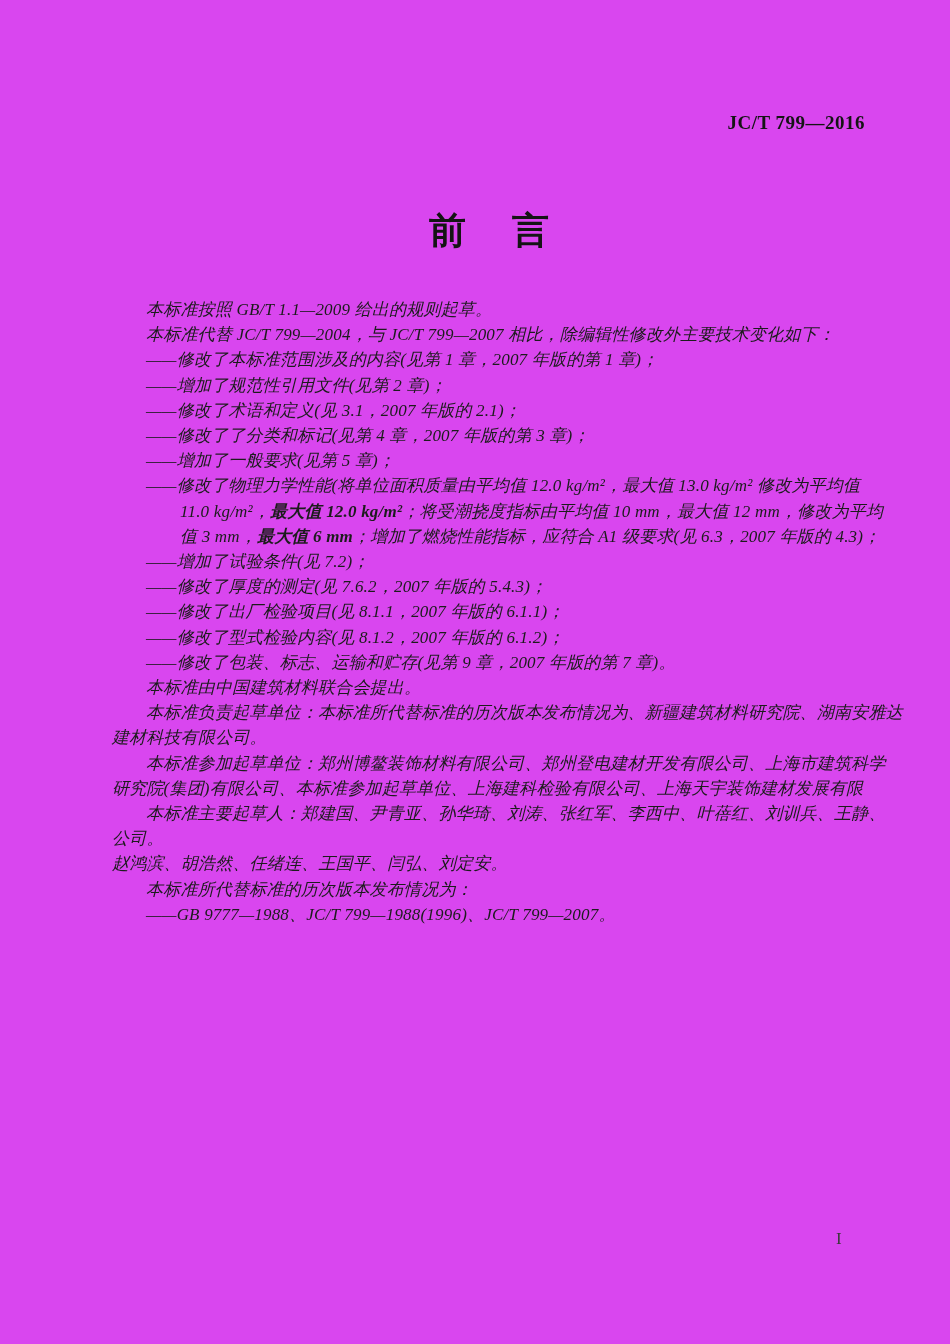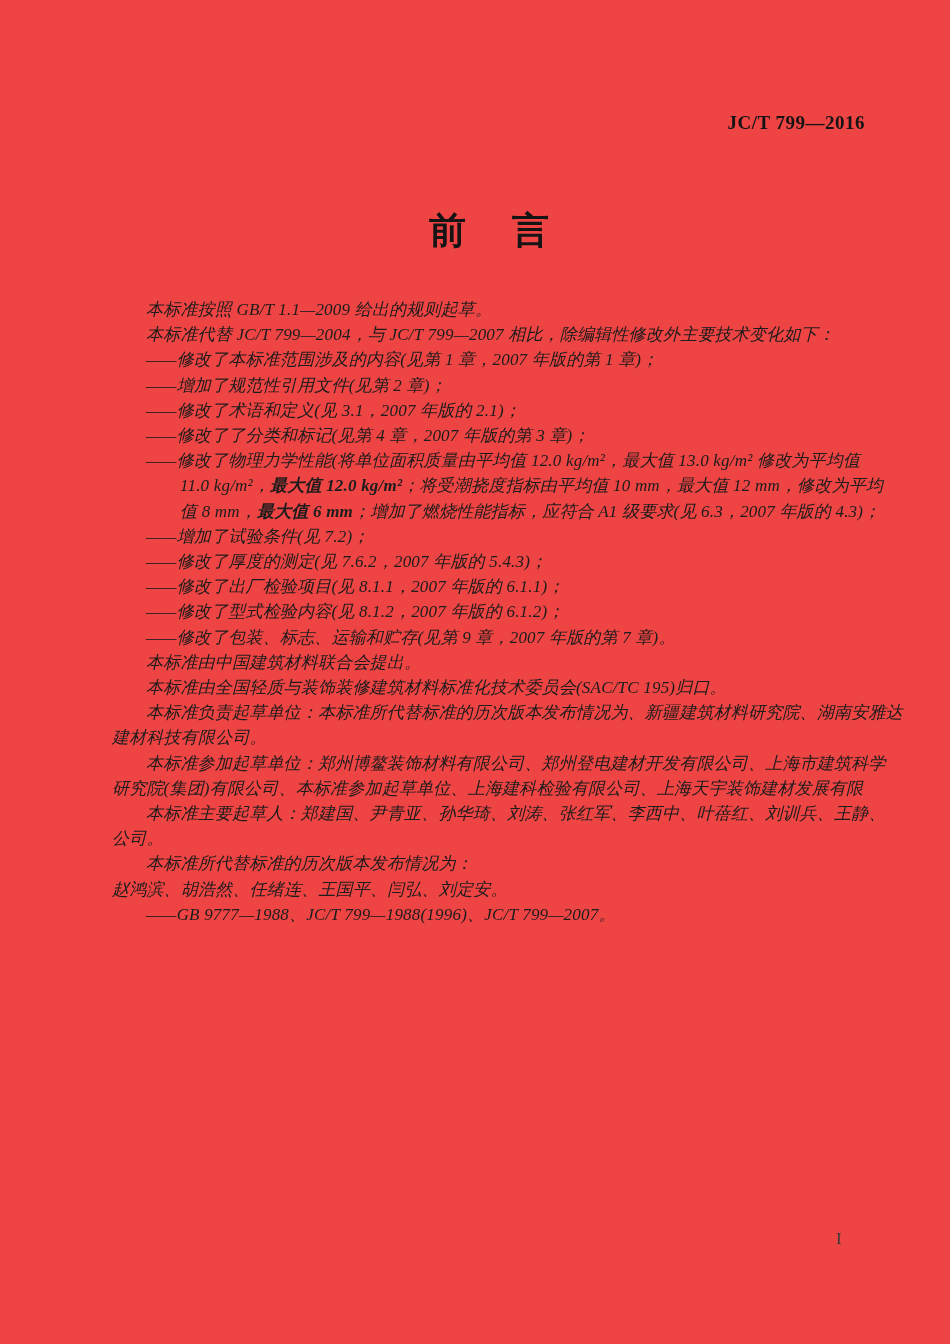--- a/index.html
+++ b/index.html
@@ -6,21 +6,21 @@
   html, body {
     width: 950px; height: 1344px;
     background: #ffffff;
     font-family: "Liberation Serif", "DejaVu Serif", serif;
     color: #1c1c1c;
     overflow: hidden;
   }
   .page {
     position: relative;
     width: 950px; height: 1344px;
-    background: #ef4444;
+    background: #d946ef;
   }
   .doc-number {
     position: absolute;
     top: 112px;
     right: 85px;
     font-size: 19px;
     font-weight: bold;
     letter-spacing: 0.5px;
     font-family: "Liberation Serif", "DejaVu Serif", serif;
     color: #141414;
@@ -77,36 +77,36 @@
     <span>言</span>
   </div>
 
   <div class="body-text">
     <div class="line indent-2">本标准按照 GB/T 1.1—2009 给出的规则起草。</div>
     <div class="line indent-2">本标准代替 JC/T 799—2004，与 JC/T 799—2007 相比，除编辑性修改外主要技术变化如下：</div>
     <div class="line indent-2">——修改了本标准范围涉及的内容(见第 1 章，2007 年版的第 1 章)；</div>
     <div class="line indent-2">——增加了规范性引用文件(见第 2 章)；</div>
     <div class="line indent-2">——修改了术语和定义(见 3.1，2007 年版的 2.1)；</div>
     <div class="line indent-2">——修改了了分类和标记(见第 4 章，2007 年版的第 3 章)；</div>
+    <div class="line indent-2">——增加了一般要求(见第 5 章)；</div>
     <div class="line indent-2">——修改了物理力学性能(将单位面积质量由平均值 12.0 kg/m²，最大值 13.0 kg/m² 修改为平均值</div>
     <div class="line indent-4"><span>11.0 kg/m²，</span><span class="bold-seg">最大值 12.0 kg/m²</span><span>；将受潮挠度指标由平均值 10 mm，最大值 12 mm，修改为平均</span></div>
-    <div class="line indent-4"><span>值 8 mm，</span><span class="bold-seg">最大值 6 mm</span><span>；增加了燃烧性能指标，应符合 A1 级要求(见 6.3，2007 年版的 4.3)；</span></div>
+    <div class="line indent-4"><span>值 3 mm，</span><span class="bold-seg">最大值 6 mm</span><span>；增加了燃烧性能指标，应符合 A1 级要求(见 6.3，2007 年版的 4.3)；</span></div>
     <div class="line indent-2">——增加了试验条件(见 7.2)；</div>
     <div class="line indent-2">——修改了厚度的测定(见 7.6.2，2007 年版的 5.4.3)；</div>
     <div class="line indent-2">——修改了出厂检验项目(见 8.1.1，2007 年版的 6.1.1)；</div>
     <div class="line indent-2">——修改了型式检验内容(见 8.1.2，2007 年版的 6.1.2)；</div>
     <div class="line indent-2">——修改了包装、标志、运输和贮存(见第 9 章，2007 年版的第 7 章)。</div>
     <div class="line indent-2">本标准由中国建筑材料联合会提出。</div>
-    <div class="line indent-2">本标准由全国轻质与装饰装修建筑材料标准化技术委员会(SAC/TC 195)归口。</div>
     <div class="line indent-2">本标准负责起草单位：本标准所代替标准的历次版本发布情况为、新疆建筑材料研究院、湖南安雅达</div>
     <div class="line indent-0">建材科技有限公司。</div>
     <div class="line indent-2">本标准参加起草单位：郑州博鳌装饰材料有限公司、郑州登电建材开发有限公司、上海市建筑科学</div>
     <div class="line indent-0">研究院(集团)有限公司、本标准参加起草单位、上海建科检验有限公司、上海天宇装饰建材发展有限</div>
     <div class="line indent-2">本标准主要起草人：郑建国、尹青亚、孙华琦、刘涛、张红军、李西中、叶蓓红、刘训兵、王静、</div>
     <div class="line indent-0">公司。</div>
+    <div class="line indent-0">赵鸿滨、胡浩然、任绪连、王国平、闫弘、刘定安。</div>
     <div class="line indent-2">本标准所代替标准的历次版本发布情况为：</div>
-    <div class="line indent-0">赵鸿滨、胡浩然、任绪连、王国平、闫弘、刘定安。</div>
     <div class="line indent-2">——GB 9777—1988、JC/T 799—1988(1996)、JC/T 799—2007。</div>
   </div>
 
   <div class="page-number">I</div>
 
 </div>
 
 </body></html>

